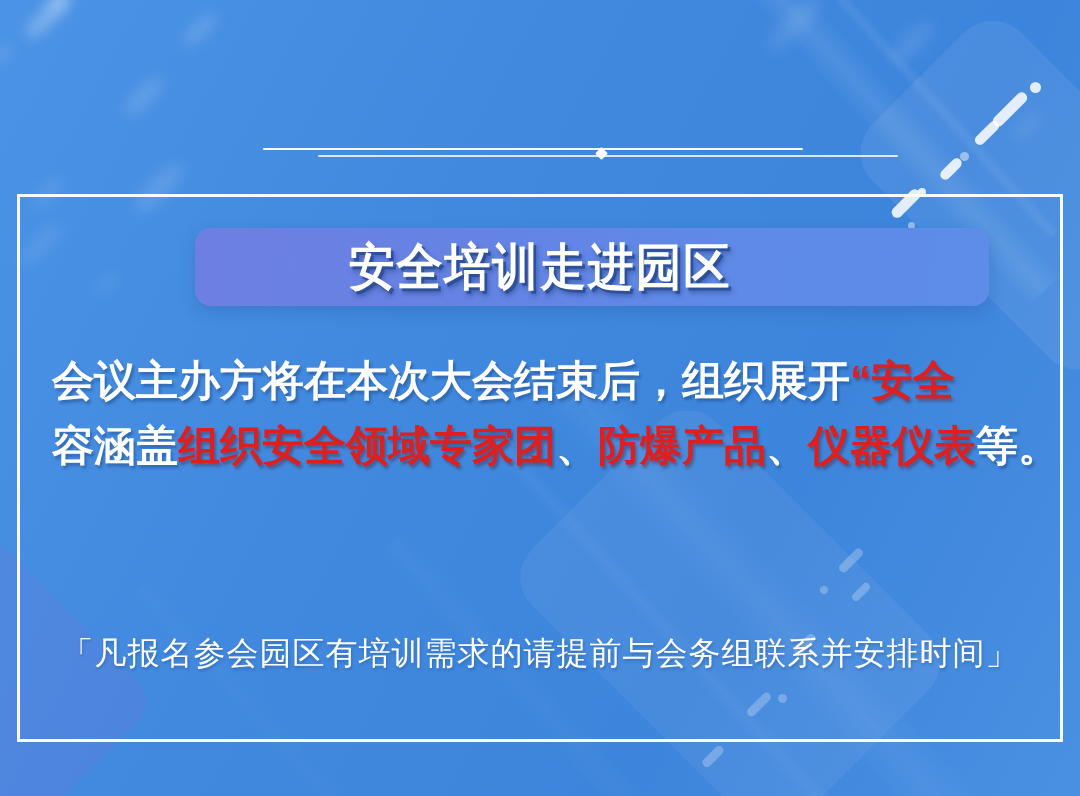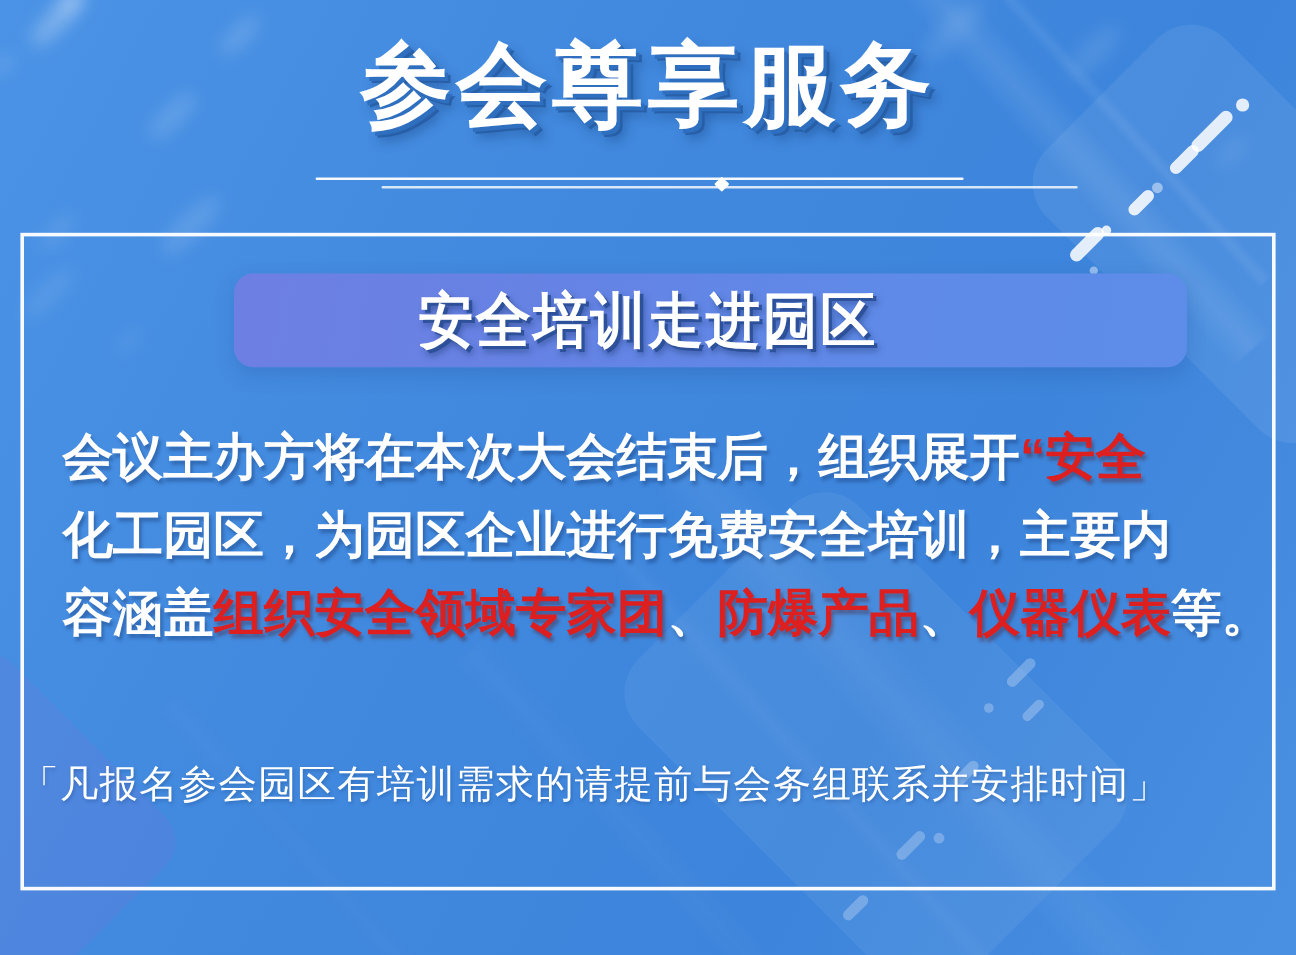--- a/index.html
+++ b/index.html
@@ -123,21 +123,21 @@
   }
   .bline{
     font-size:42px;font-weight:bold;color:#ffffff;
     line-height:65px;white-space:nowrap;letter-spacing:0px;
     text-shadow:2px 3px 3px rgba(24,60,120,.45);
   }
   .hl{color:#dd1f1f;text-shadow:2px 3px 3px rgba(80,10,10,.35);text-align:center;}
 
   
   #note{
-    position:absolute;left:17px;top:632px;width:850px;
+    position:absolute;left:17px;top:632px;width:1046px;
     text-align:center;
     font-size:32px;font-weight:normal;color:#ffffff;
     letter-spacing:1px;white-space:nowrap;
     text-shadow:1px 2px 3px rgba(24,60,120,.35);
   }
 </style>
 </head>
 <body>
 
 <div id="poster">
@@ -179,37 +179,35 @@
     <div class="dash faint" style="left:836px;top:556px;width:30px;height:9px;"></div>
     <div class="dot faint" style="left:820px;top:586px;width:8px;height:8px;"></div>
     <div class="dash faint" style="left:850px;top:588px;width:22px;height:8px;"></div>
     <div class="dash faint" style="left:792px;top:640px;width:26px;height:9px;"></div>
     <div class="dot faint" style="left:778px;top:694px;width:9px;height:9px;"></div>
     <div class="dash faint" style="left:744px;top:700px;width:30px;height:9px;"></div>
     <div class="dash faint" style="left:700px;top:752px;width:26px;height:9px;"></div>
   </div>
 
   <div id="header">
-    <div id="title">参会尊享服务</div>
     <div class="divider" id="div-top">
       <div class="ln"></div>
     </div>
     <div class="divider" id="div-bot">
       <div class="ln"></div>
     </div>
     <div id="div-diamond"></div>
   </div>
 
   <div id="frame"></div>
 
   <div id="badge">
     <div id="badge-text">安全培训走进园区</div>
   </div>
 
   <div id="body">
       <div class="bline"><span>会议主办方将在本次大会结束后，组织展开</span><span class="hl">“安全</span></div>
-      <div class="bline"><span>化工园区，为园区企业进行免费安全培训，主要内</span></div>
       <div class="bline"><span>容涵盖</span><span class="hl">组织安全领域专家团</span><span>、</span><span class="hl">防爆产品</span><span>、</span><span class="hl">仪器仪表</span><span>等。</span></div>
     </div>
 
   <div id="note">「凡报名参会园区有培训需求的请提前与会务组联系并安排时间」</div>
 
 </div>
 
 </body></html>

